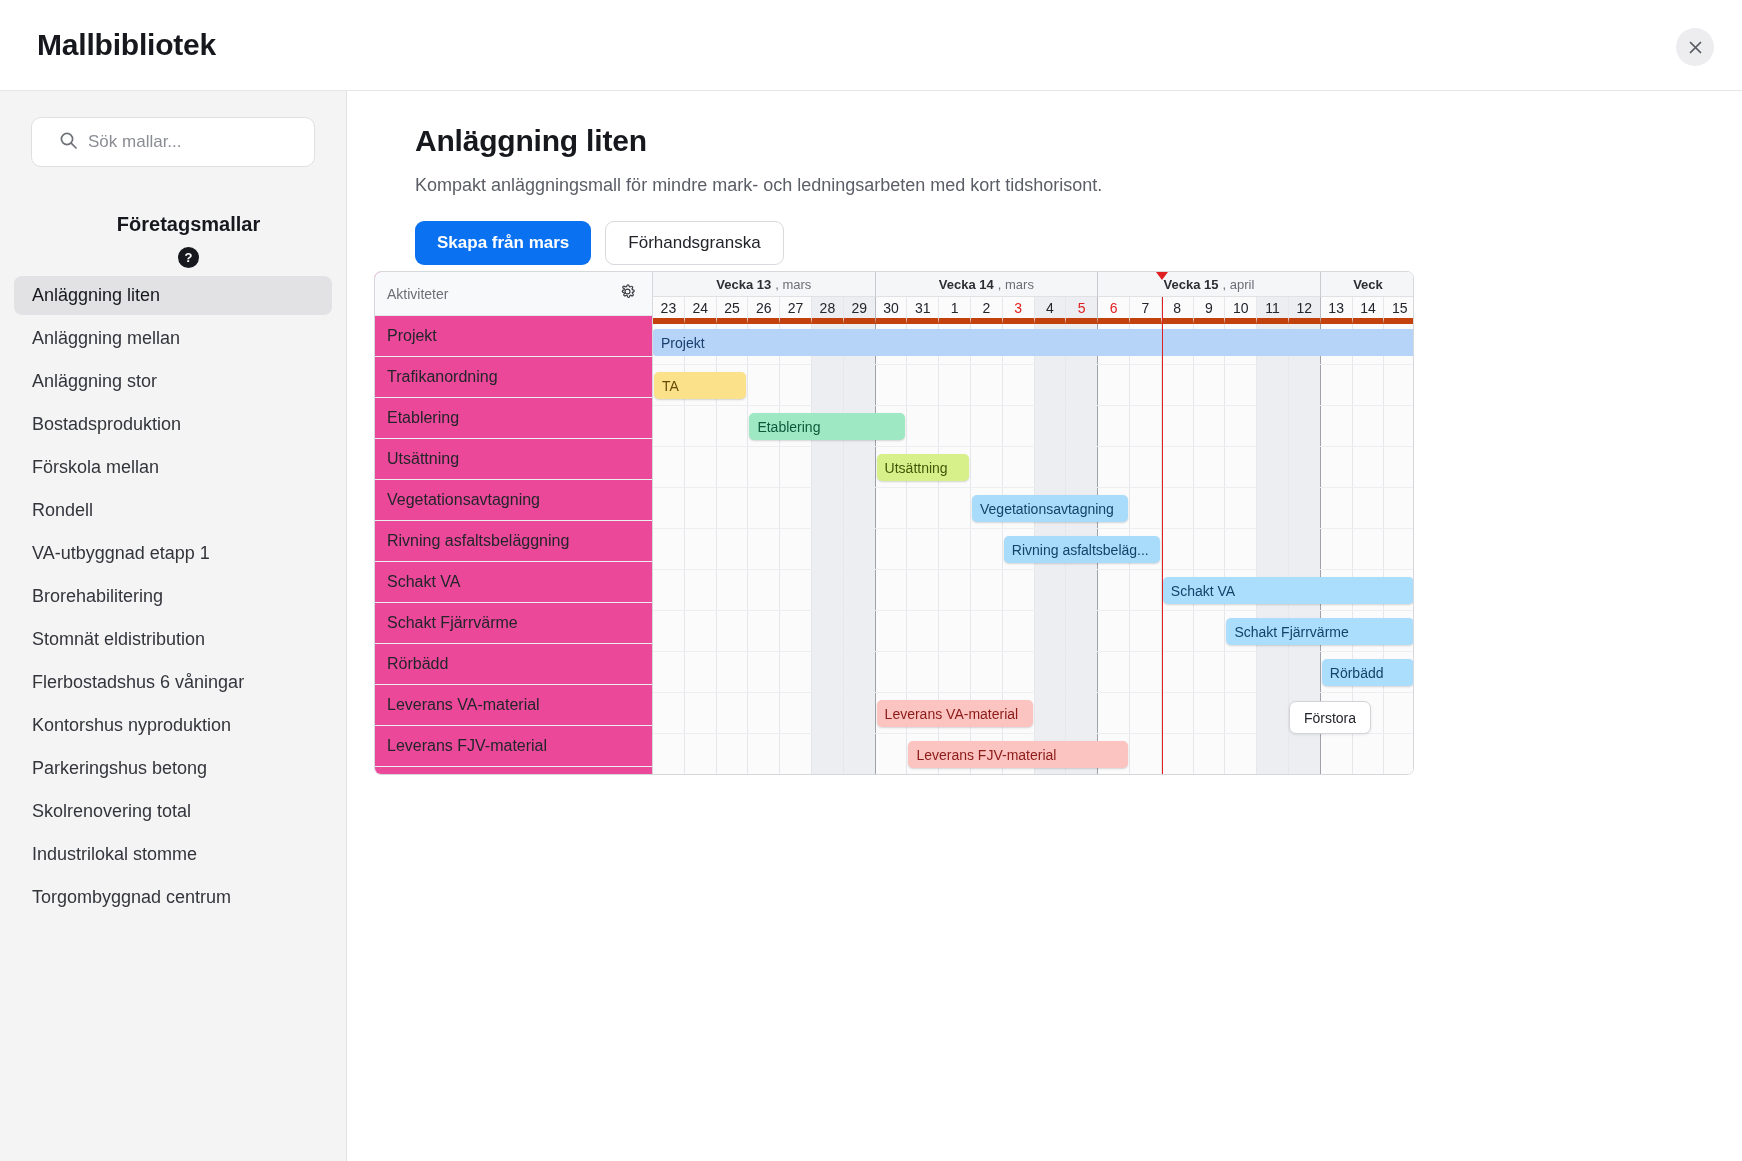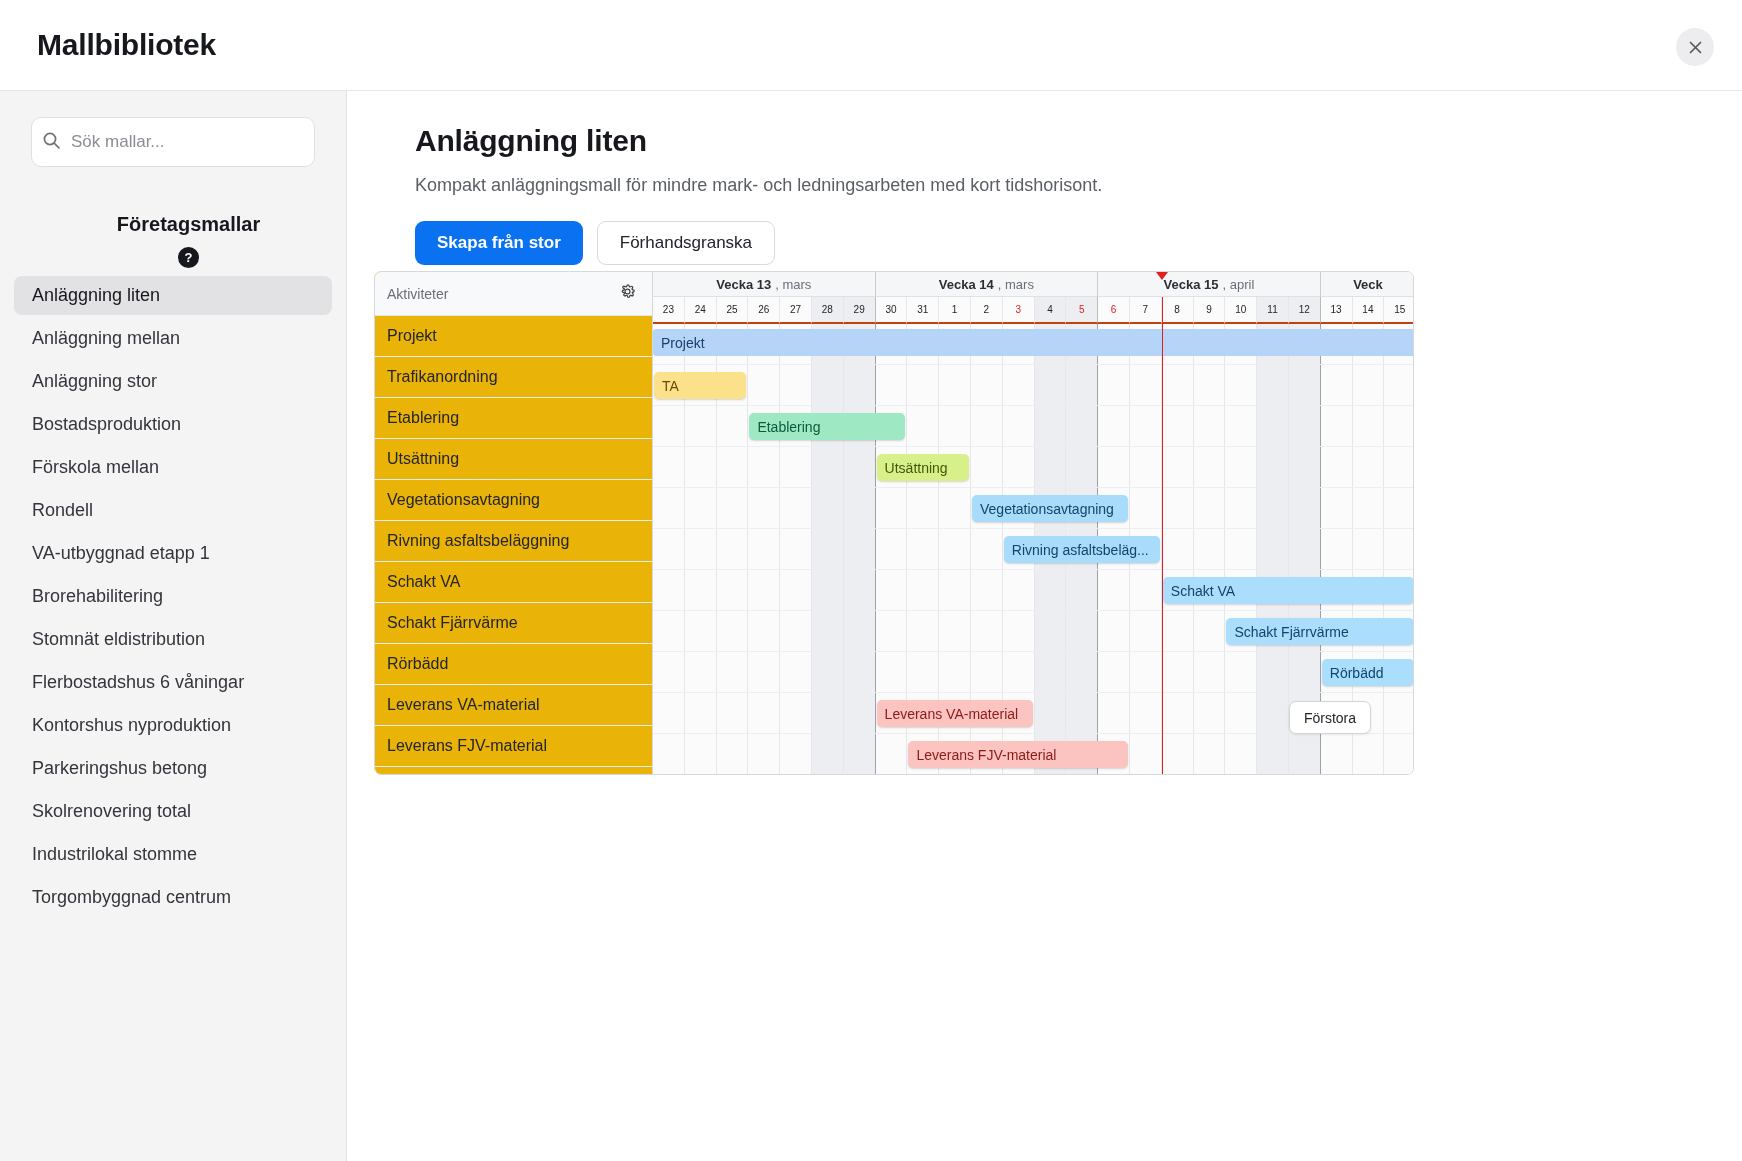--- a/index.html
+++ b/index.html
@@ -37,21 +37,21 @@
     border-right: 1px solid #e3e3e6;
     overflow: hidden;
   }
   .search-wrap {
     margin: 26px 31px 0 31px;
     height: 50px;
     background: #ffffff;
     border: 1px solid #e0e0e4;
     border-radius: 10px;
     display: flex; align-items: center;
-    padding: 0 10px;
+    padding: 0 27px;
   }
   .search-wrap svg { flex: none; margin-right: 10px; }
   .search-input {
     border: none; outline: none; background: transparent;
     font-family: "Liberation Sans", sans-serif;
     font-size: 17px; color: #2a2c31; width: 100%;
   }
   .search-input::placeholder { color: #8a8d94; }
 
   .group-head {
@@ -105,21 +105,21 @@
   .btn-ghost { background: #ffffff; color: #22242a; border: 1px solid #d9d9de; }
 
   
   .gantt {
     position: absolute; left: 26px; top: 180px;
     width: 1040px; height: 504px;
     border: 1px solid #d7d8dc; border-radius: 7px;
     background: #ffffff; overflow: hidden;
     display: flex;
   }
-  .gantt-left { width: 278px; flex: none; border-right: 1px solid #d7d8dc; background:#eab308;text-align:right; }
+  .gantt-left { width: 278px; flex: none; border-right: 1px solid #d7d8dc; background:#ec4899;text-align:right; }
   .gl-head {
     height: 44px; background: #f8f9fa;
     border-bottom: 1px solid #e4e5e9;
     display: flex; align-items: center; justify-content: space-between;
     padding: 0 16px 0 12px;
   }
   .gl-head-label { font-size: 14px; color: #6b6e76; }
   .gl-row {
     height: 41px; display: flex; align-items: center;
     padding-left: 12px; font-size: 16px; color: #23252b;
@@ -135,23 +135,23 @@
     font-size: 13px; color: #2c2e34;
     display: flex; align-items: center; justify-content: center;
     gap: 4px; flex: none; position: relative;
   }
   .week-cell b { font-weight: 700; }
   .week-cell span.mon { color: #6b6e76; font-weight: 400; }
 
   .day-row { display: flex; height: 27px; }
   .day-cell {
     width: 31.8px; flex: none;
-    border-right: 1px solid #e6e7eb; border-bottom: 2px solid #c2410c;
+    border-right: 1px solid #e6e7eb; border-bottom: 6px solid #c2410c;
     background: #fbfbfc;
-    font-size: 10px; color: #23252b;
+    font-size: 14px; color: #23252b;
     display: flex; align-items: center; justify-content: center;
   }
   .day-cell.weekend { background: #eceef1; }
   .day-cell.red { color: #e02020; }
   .day-cell.wkend-sep { border-right: 1px solid #b9bbc1; }
 
   .grid-body { position: relative; height: 451px; }
   .col-lines { position: absolute; inset: 0; display: flex; }
   .col-line {
     width: 31.8px; flex: none;
@@ -270,21 +270,21 @@
       <div class="nav-item">
         <span>Torgombyggnad centrum</span>
       </div>
     </div>
 </div>
 
 <div class="main">
   <div class="tpl-title">Anläggning liten</div>
   <div class="tpl-desc">Kompakt anläggningsmall för mindre mark- och ledningsarbeten med kort tidshorisont.</div>
   <div class="btn-row">
-    <button class="btn btn-primary">Skapa från stor</button>
+    <button class="btn btn-primary">Skapa från mars</button>
     <button class="btn btn-ghost">Förhandsgranska</button>
   </div>
 
   <div class="gantt">
 
     <div class="gantt-left">
       <div class="gl-head">
         <span class="gl-head-label">Aktiviteter</span>
         <span>
           <svg width="17" height="17" viewBox="0 0 20 20">

